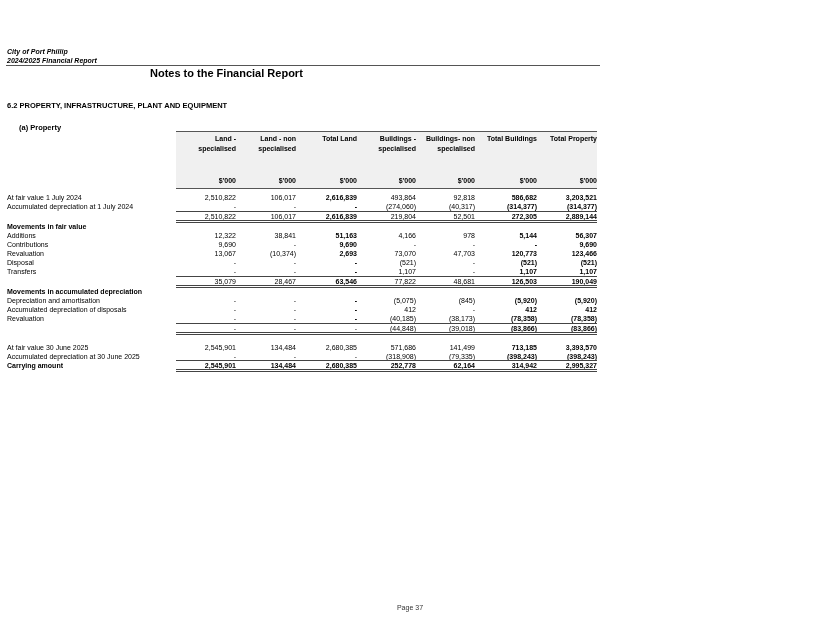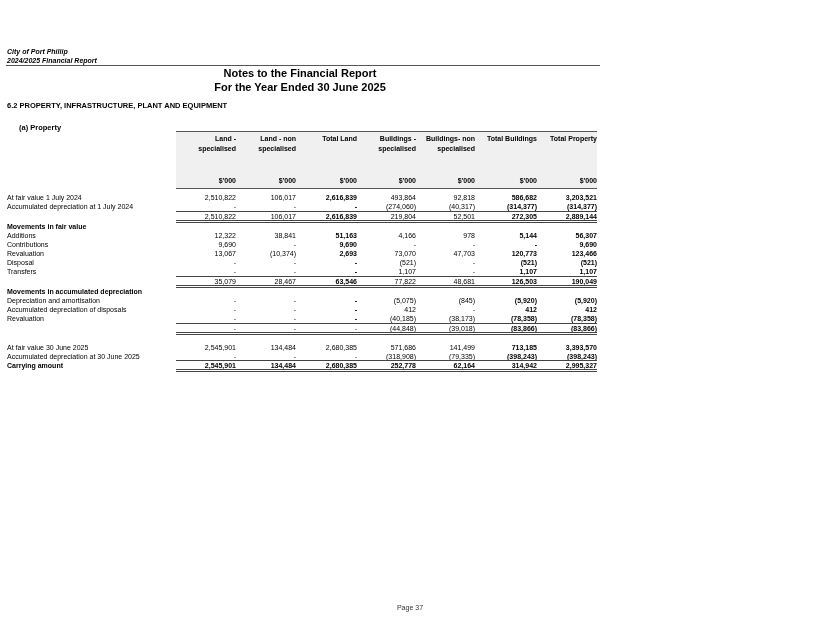--- a/index.html
+++ b/index.html
@@ -1,21 +1,21 @@
 <!DOCTYPE html>
 <html><head>
 <meta charset="utf-8">
 <style>
   html, body { margin: 0; padding: 0; background: #ffffff; }
   body { width: 818px; height: 628px; position: relative; overflow: hidden;
          font-family: "Liberation Sans", sans-serif; color: #000; }
   .org { position: absolute; left: 7px; top: 47px; font-size: 7px; font-weight: bold; font-style: italic; line-height: 9px; }
   .org div { white-space: nowrap; }
   .hdr-line { position: absolute; left: 6px; top: 65px; width: 594px; height: 0; border-top: 1px solid #555; }
-  .title-wrap { position: absolute; left: 150px; width: 300px; top: 66px; text-align: center; font-weight: bold; font-size: 11px; line-height: 14px; }
+  .title-wrap { position: absolute; left: 150px; width: 300px; top: 66px; font-weight: bold; font-size: 11px; line-height: 14px; }
   .section { position: absolute; left: 7px; top: 101px; font-size: 7.5px; font-weight: bold; white-space: nowrap; }
   .sub { position: absolute; left: 7px; top: 123px; font-size: 7.5px; font-weight: bold; white-space: nowrap; padding-left: 12px; }
 
   .colhead { position: absolute; left: 176px; top: 131px; width: 421px; height: 56px;
              background: #f0f0f0; border-top: 1px solid #555; border-bottom: 1px solid #555; }
   .ch { position: absolute; top: 2px; font-size: 7px; font-weight: bold; text-align: right; line-height: 10px; white-space: nowrap; }
   .unit { position: absolute; top: 45px; font-size: 7px; font-weight: bold; text-align: right; width: 60px; }
 
   .row { position: absolute; left: 0; width: 600px; height: 9px; font-size: 7px; line-height: 9px; }
   .row .lbl { position: absolute; left: 7px; white-space: nowrap; }
@@ -30,21 +30,20 @@
 <body>
 
 <div class="org">
   <div>City of Port Phillip</div>
   <div>2024/2025 Financial Report</div>
 </div>
 <div class="hdr-line"></div>
 
 <div class="title-wrap">
   <div>Notes to the Financial Report</div>
-  <div>For the Year Ended 30 June 2025</div>
 </div>
 
 <div class="section">6.2 PROPERTY, INFRASTRUCTURE, PLANT AND EQUIPMENT</div>
 <div class="sub">(a) Property</div>
 
 <div class="colhead" id="colhead">
     <div class="ch" style="right: 361px;">
       <div>Land -</div>
       <div>specialised</div>
     </div>

